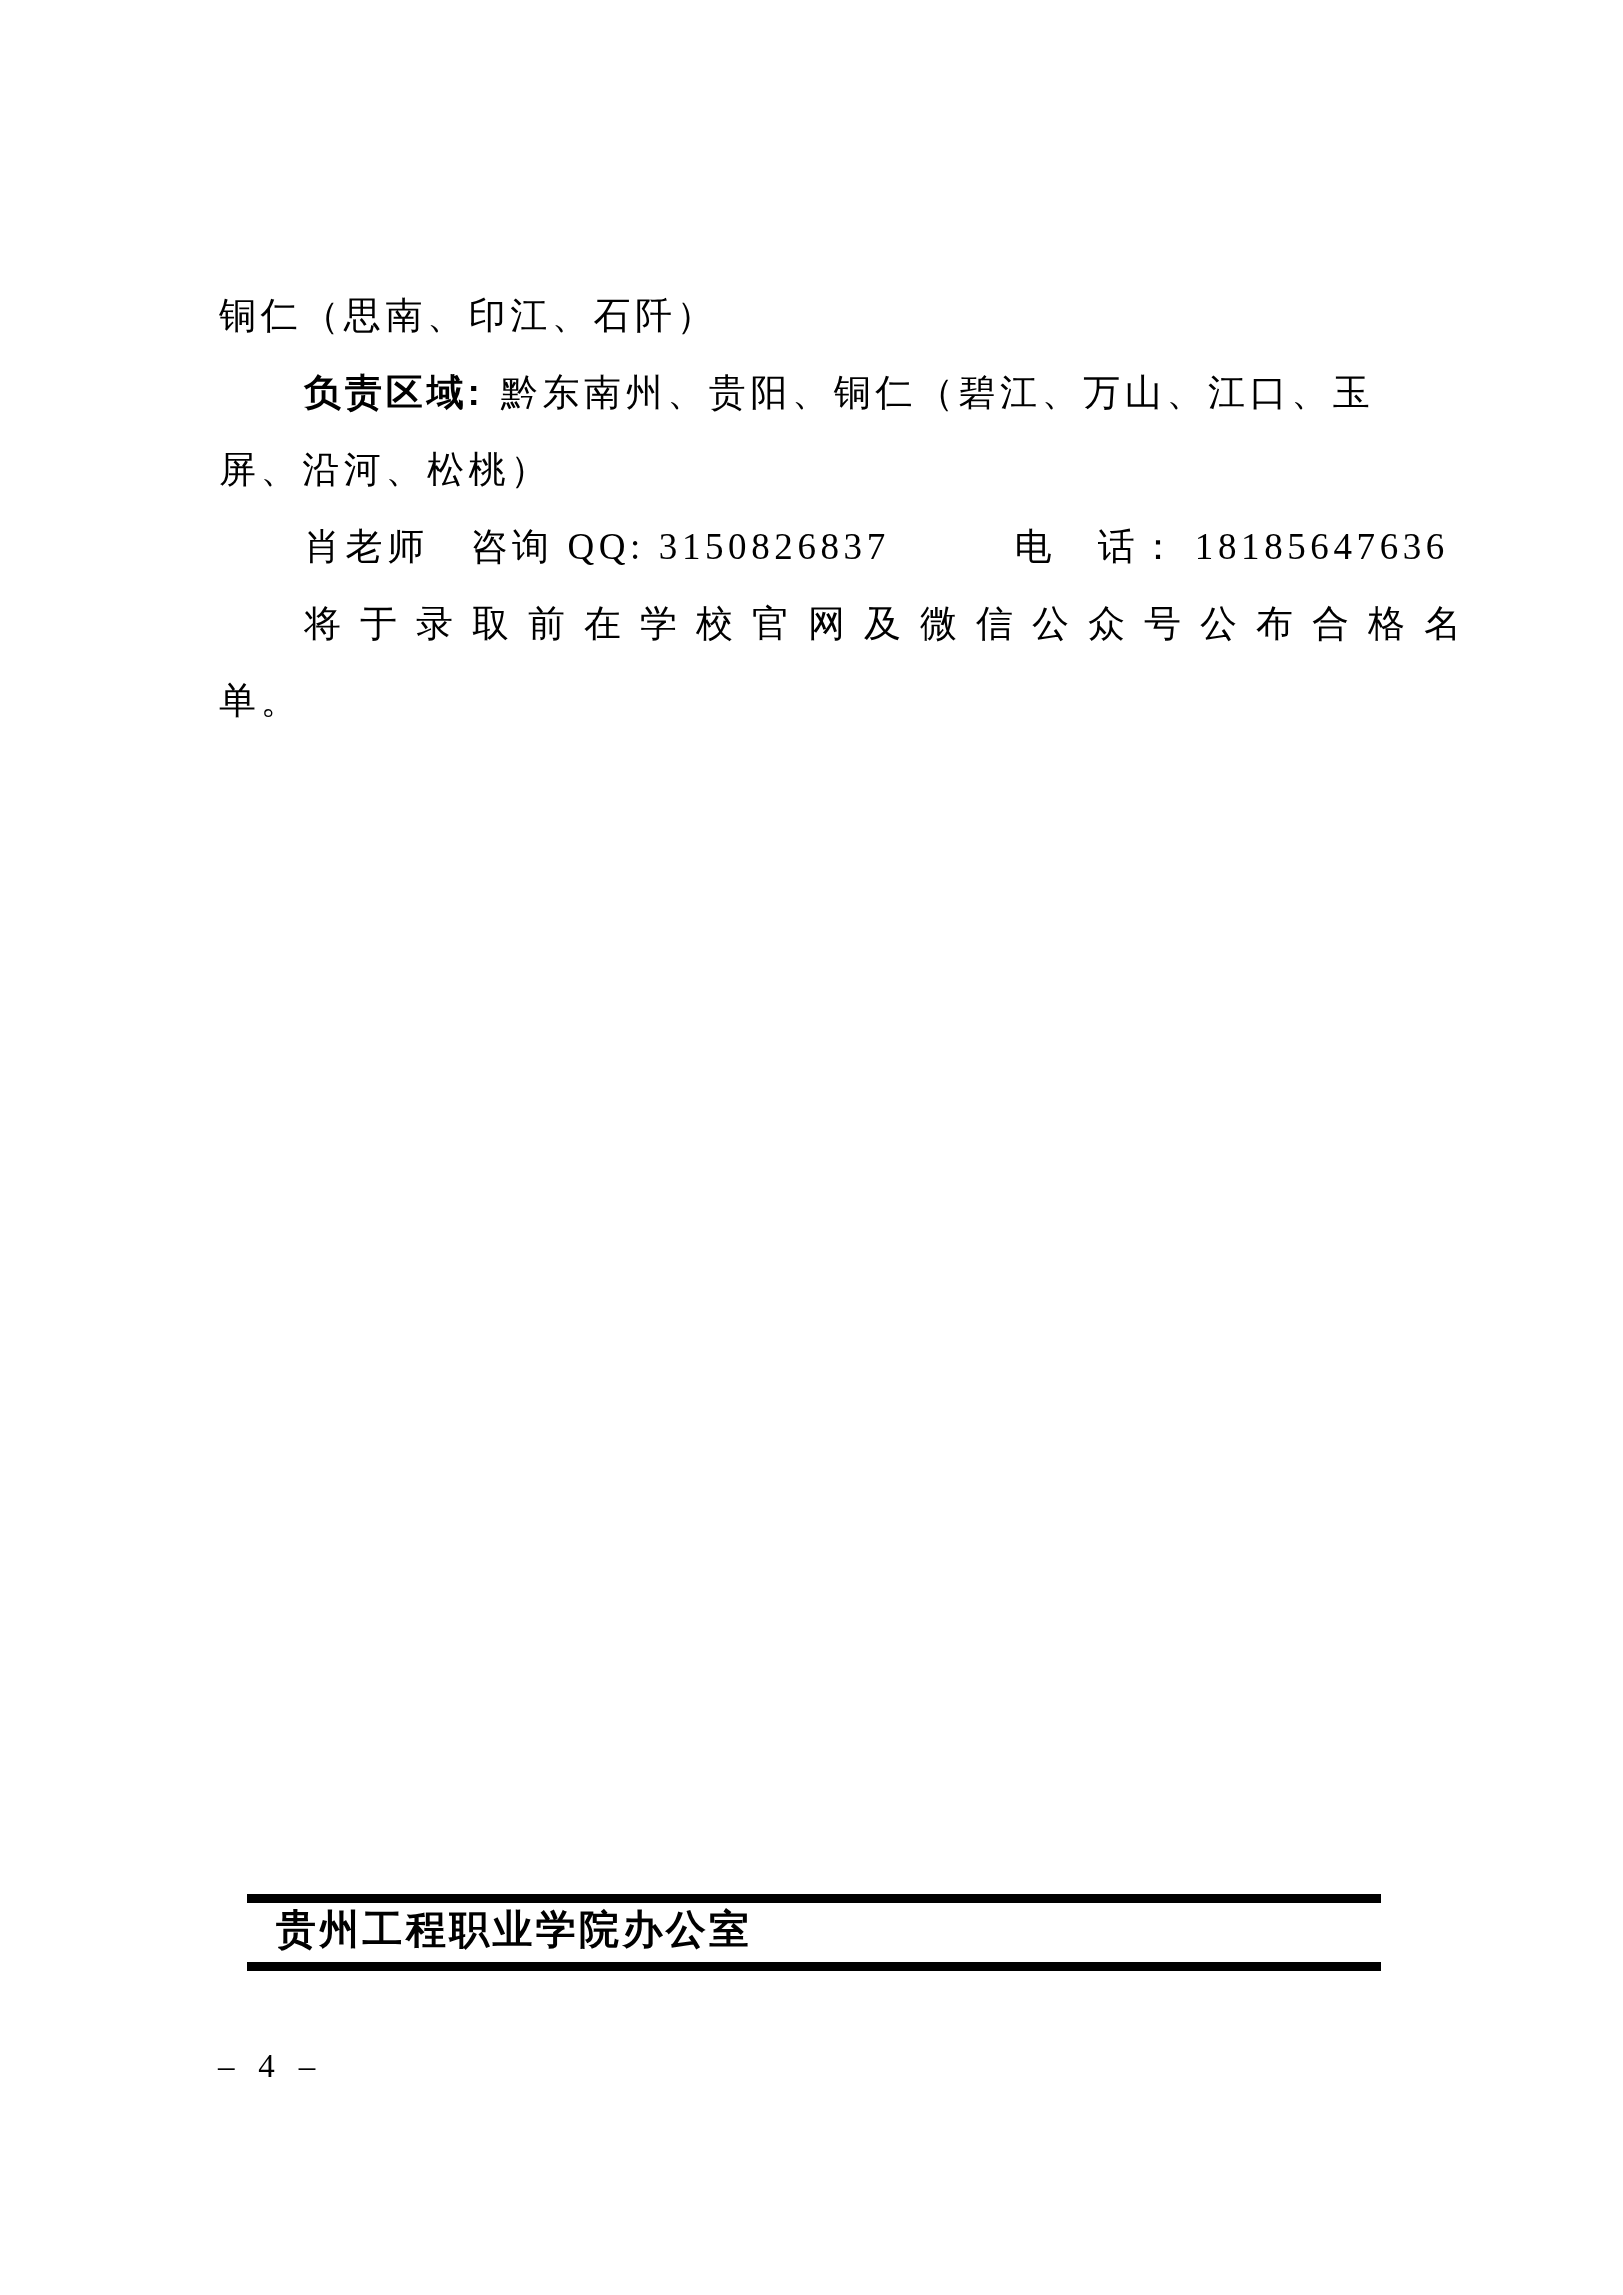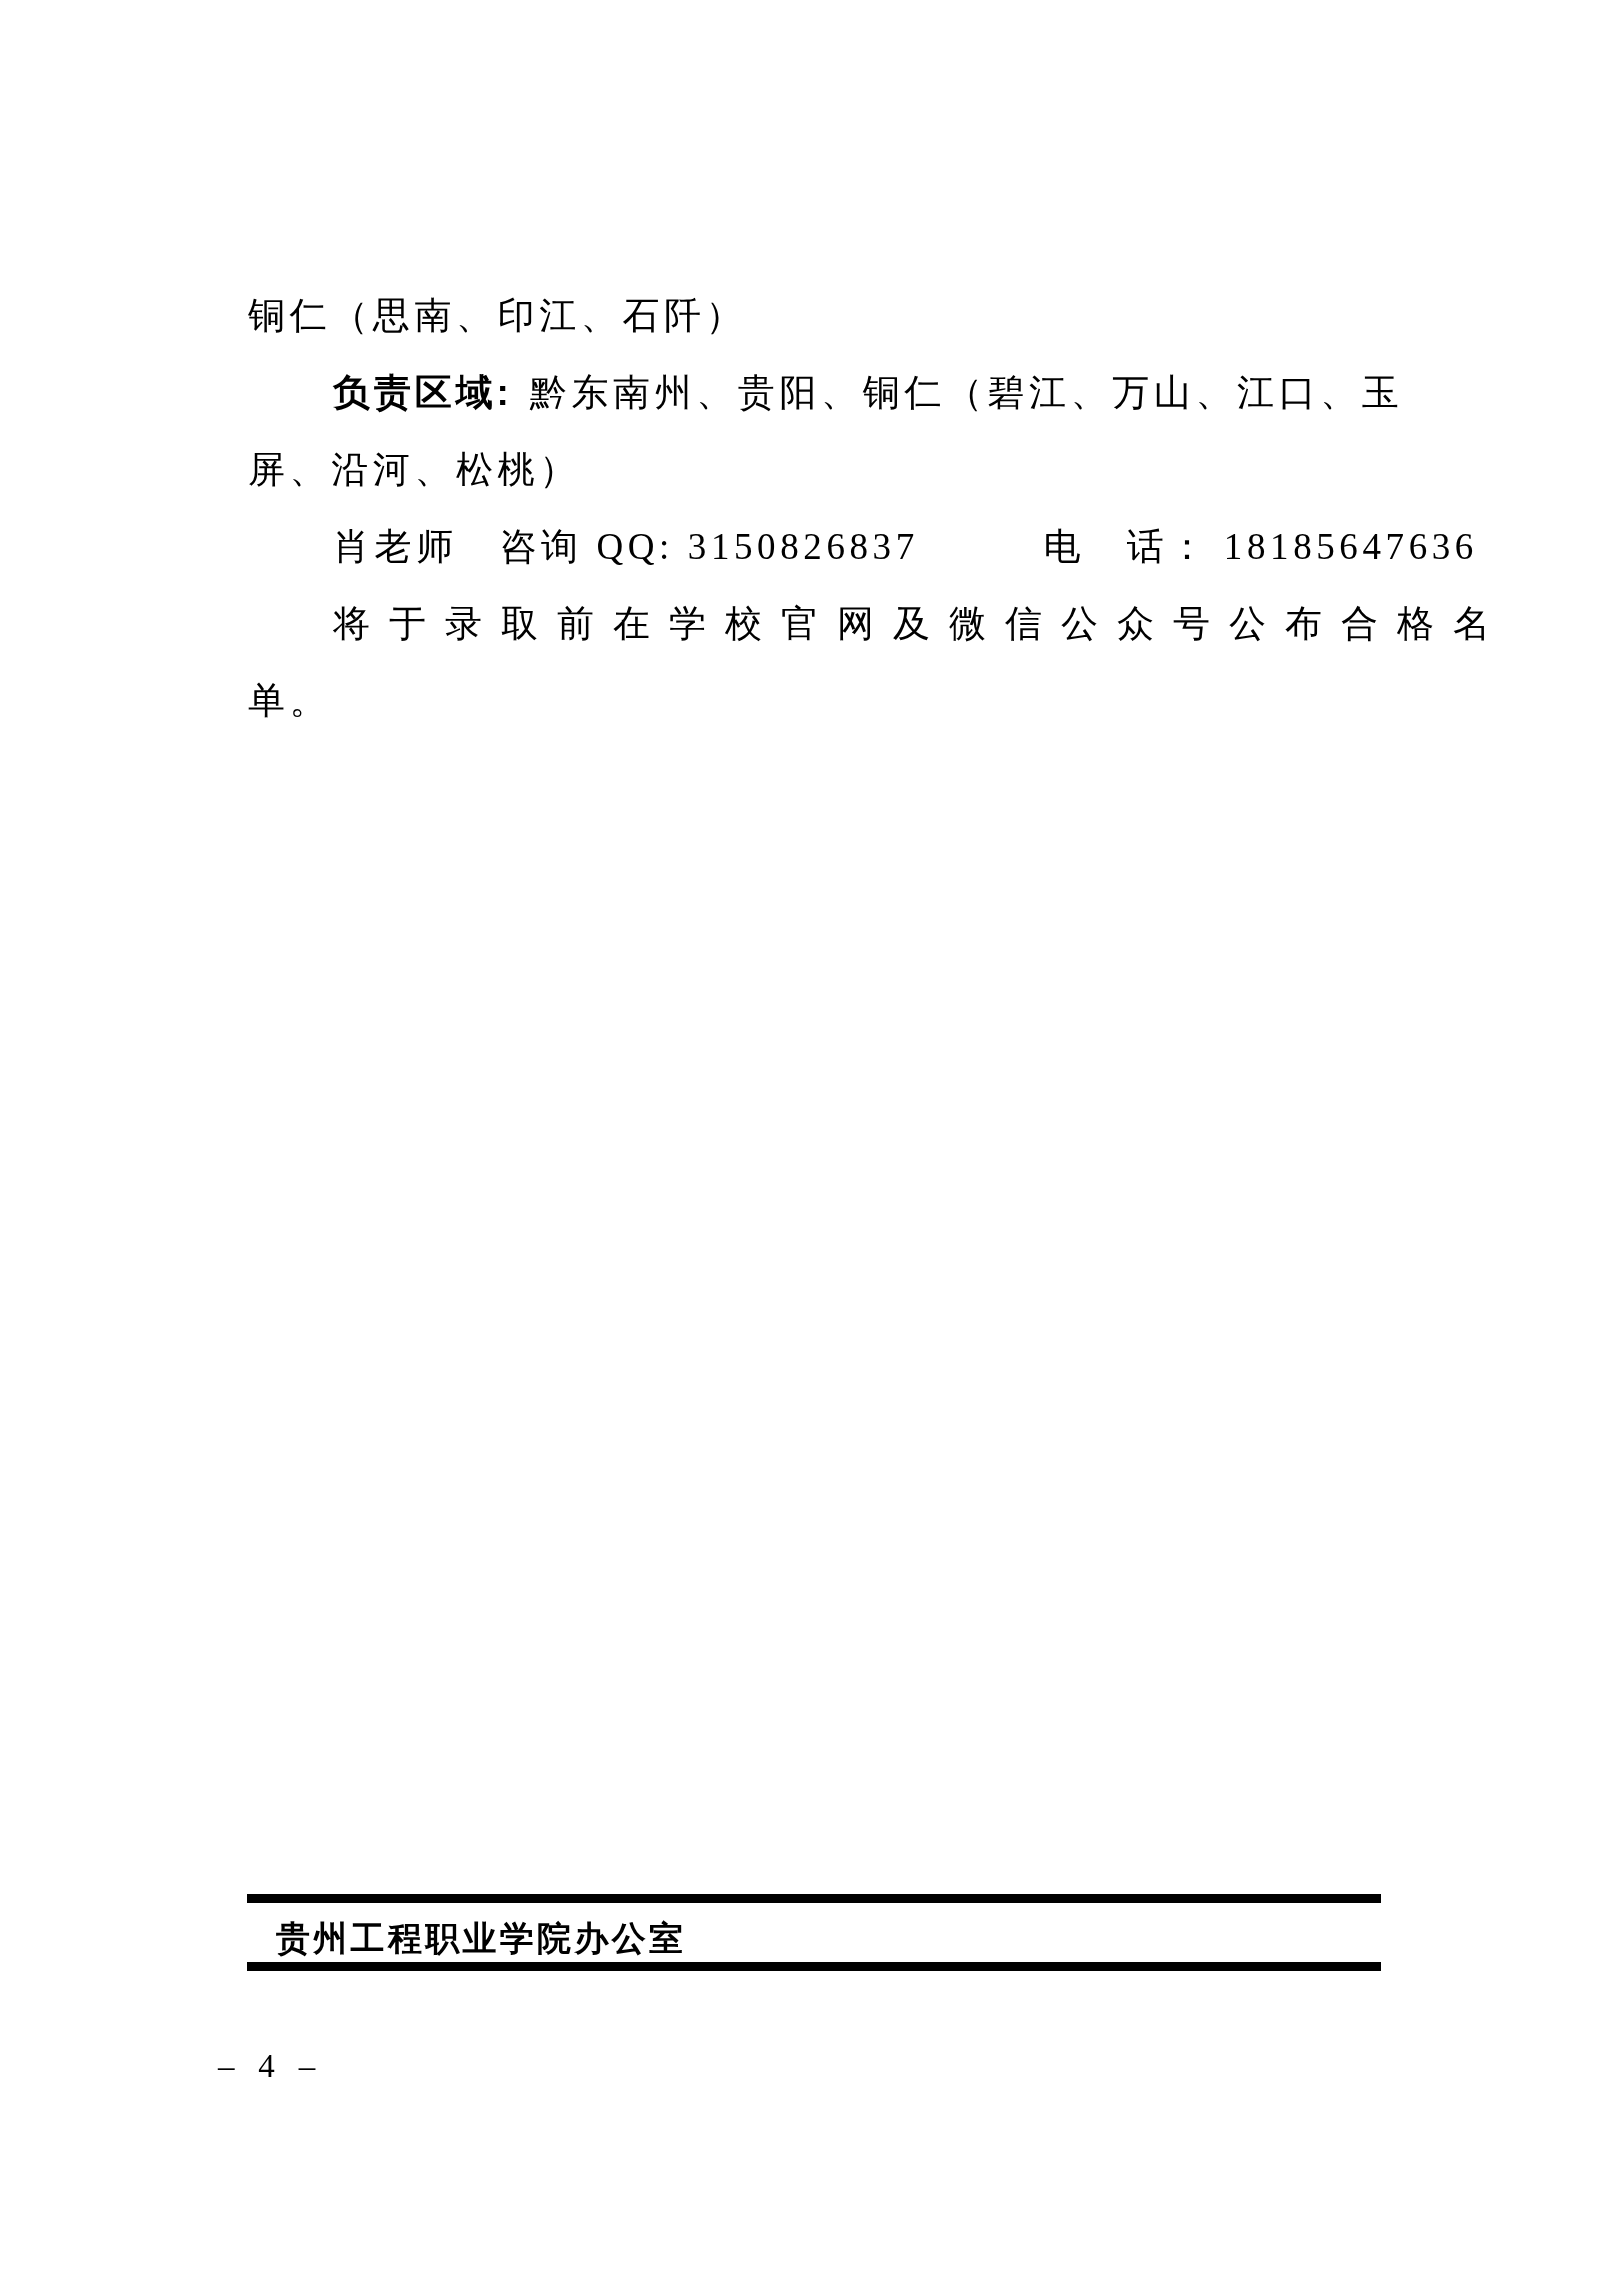--- a/index.html
+++ b/index.html
@@ -19,21 +19,21 @@
   .body-text {
     position: absolute;
     left: 219px;
     top: 277px;
     width: 1207px;
     font-size: 37px;
     line-height: 77px;
     letter-spacing: 4.6px;
     white-space: nowrap;
   }
-  .line { height: 77px; margin-left: 29px; }
+  .line { height: 77px; }
   .line.indent { padding-left: 85px; }
   .line.heading {
     padding-left: 85px;
     font-family: "Liberation Sans", "DejaVu Sans", sans-serif;
     font-weight: 700;
     letter-spacing: 5.9px;
   }
   .line.spread {
     padding-left: 85px;
     letter-spacing: 19px;
@@ -57,22 +57,22 @@
     position: absolute;
     left: 247px;
     top: 1902px;
     width: 1134px;
     height: 60px;
     box-sizing: border-box;
     padding-left: 29px;
     padding-right: 5.2px;
     display: flex;
     justify-content: space-between;
-    align-items: flex-end;
-    font-size: 34px;
+    align-items: flex-start;
+    font-size: 40px;
   }
   .footer-issuer {
     font-family: "Liberation Sans", "DejaVu Sans", sans-serif;
     font-weight: 700;
     letter-spacing: 3.3px;
   }
   .footer-date {
     font-family: "Liberation Serif", "DejaVu Serif", serif;
     letter-spacing: 2.6px;
   }

